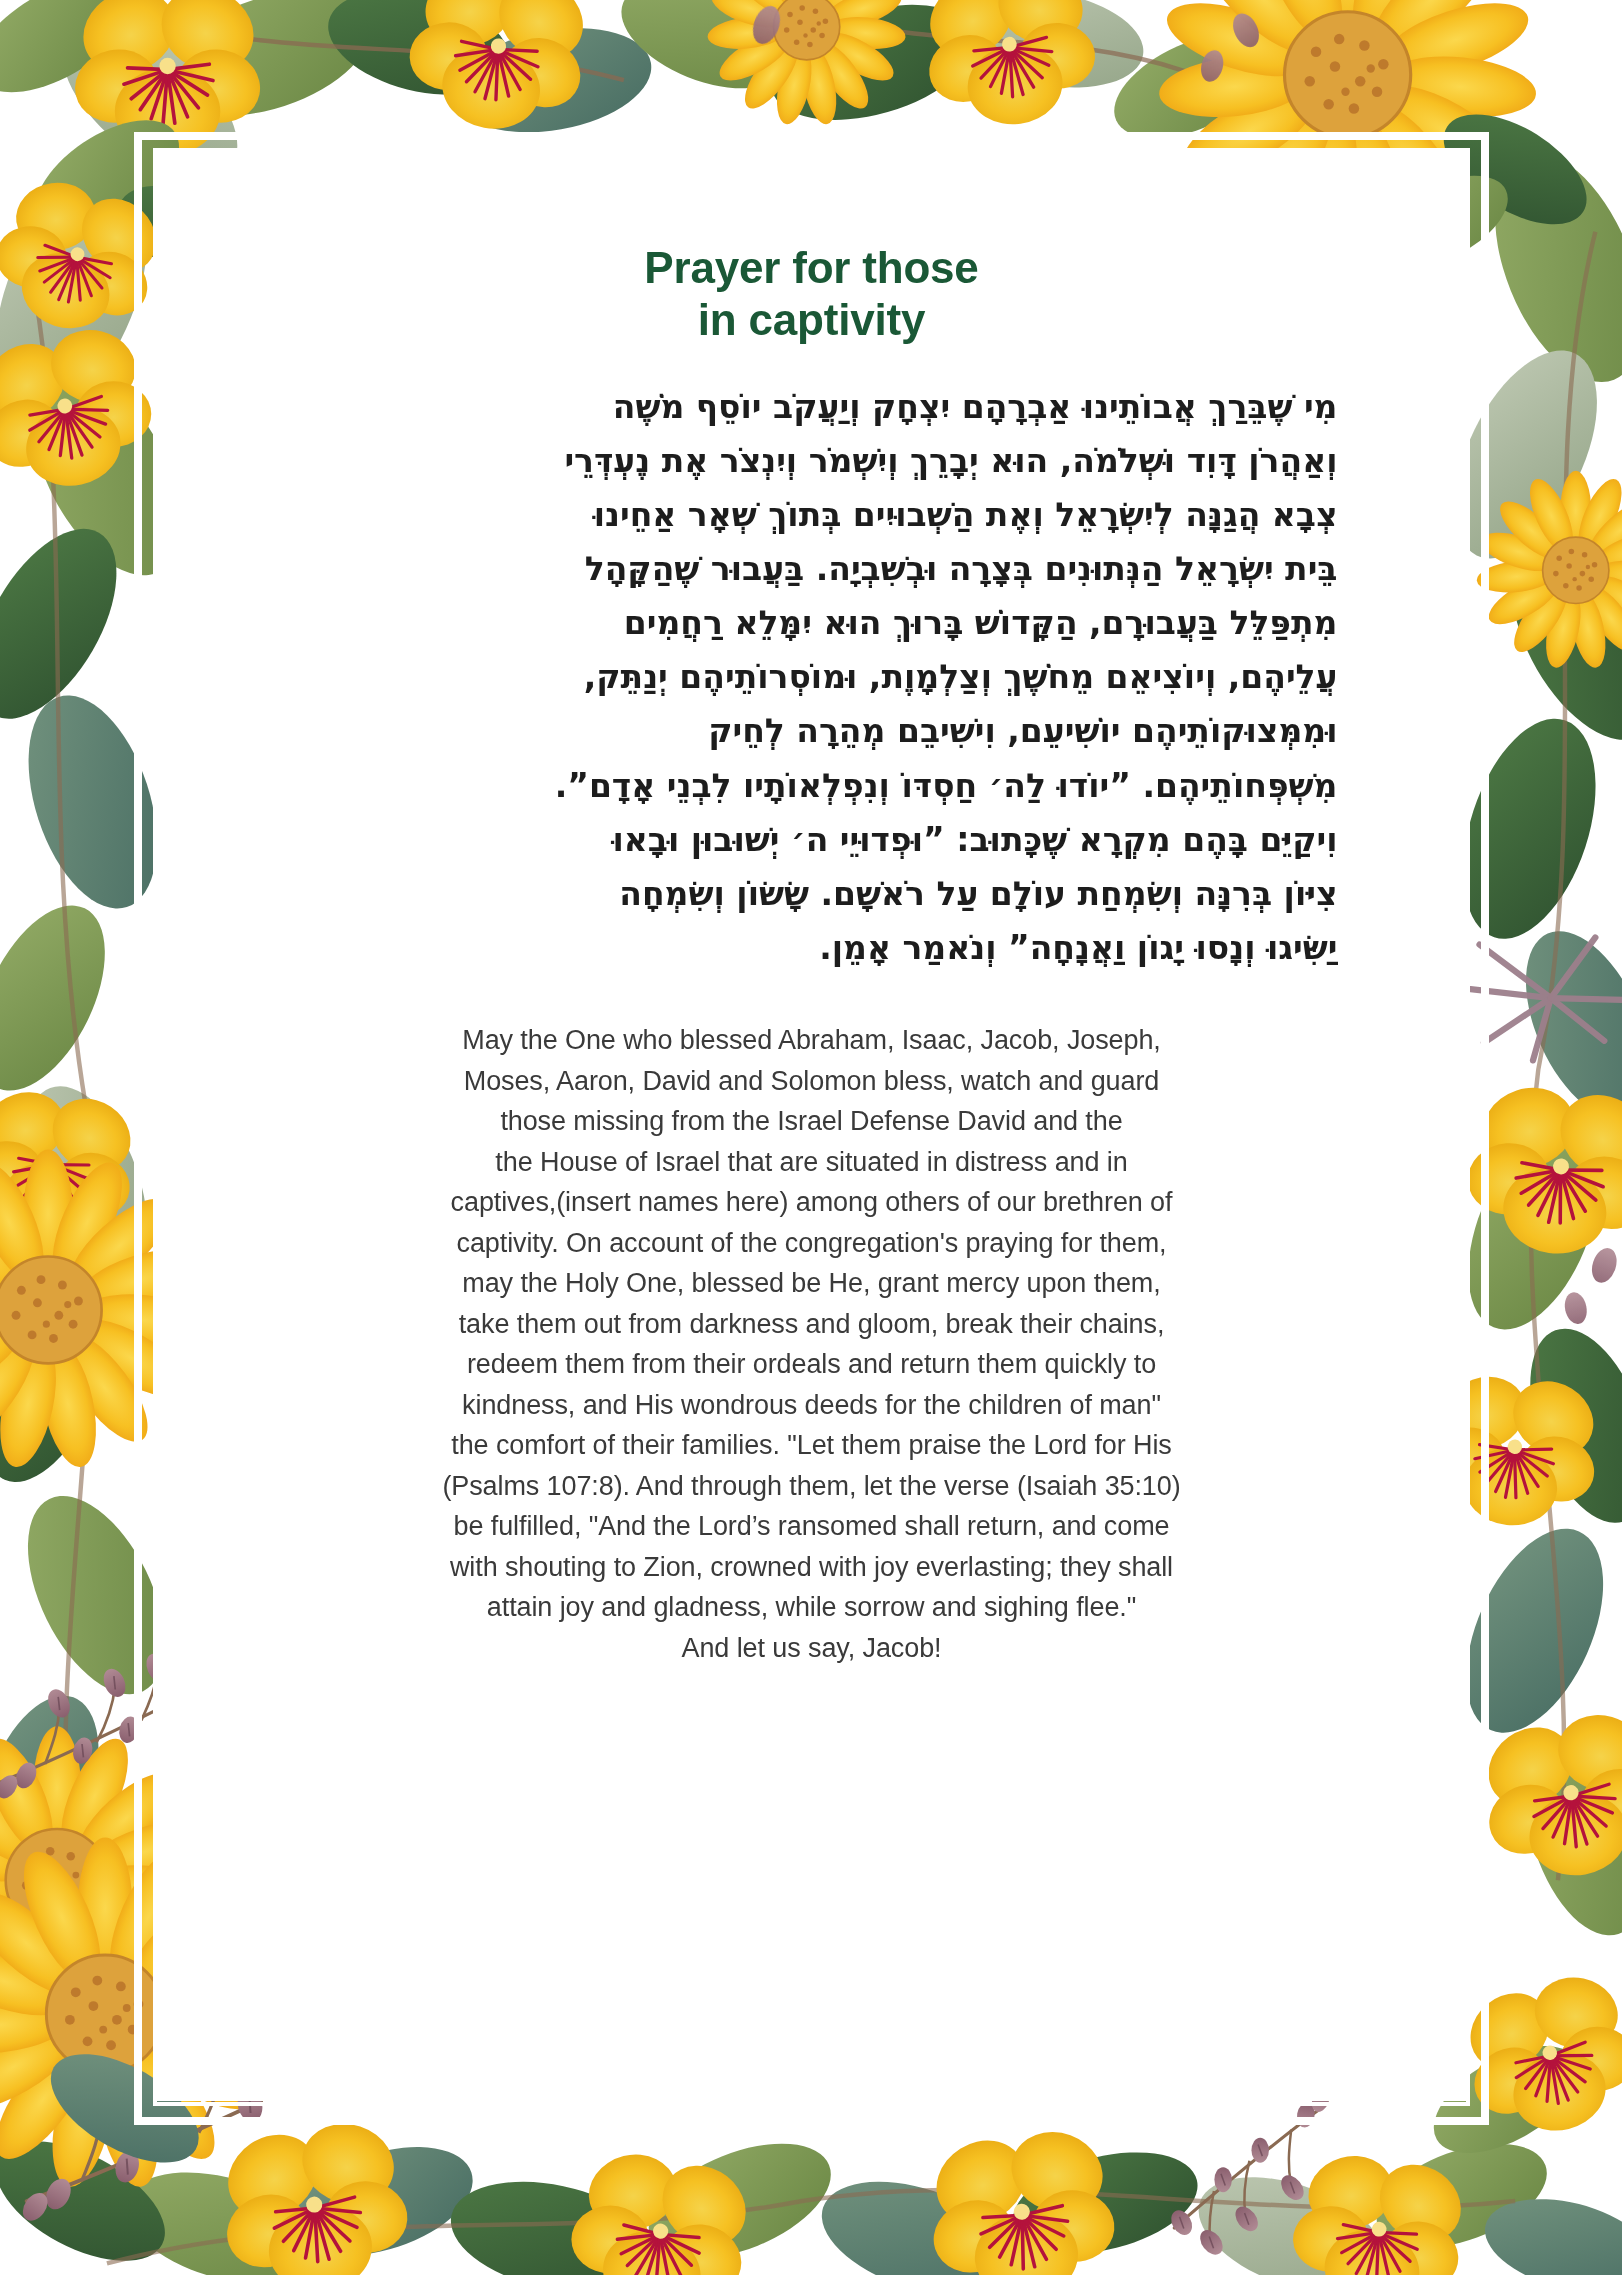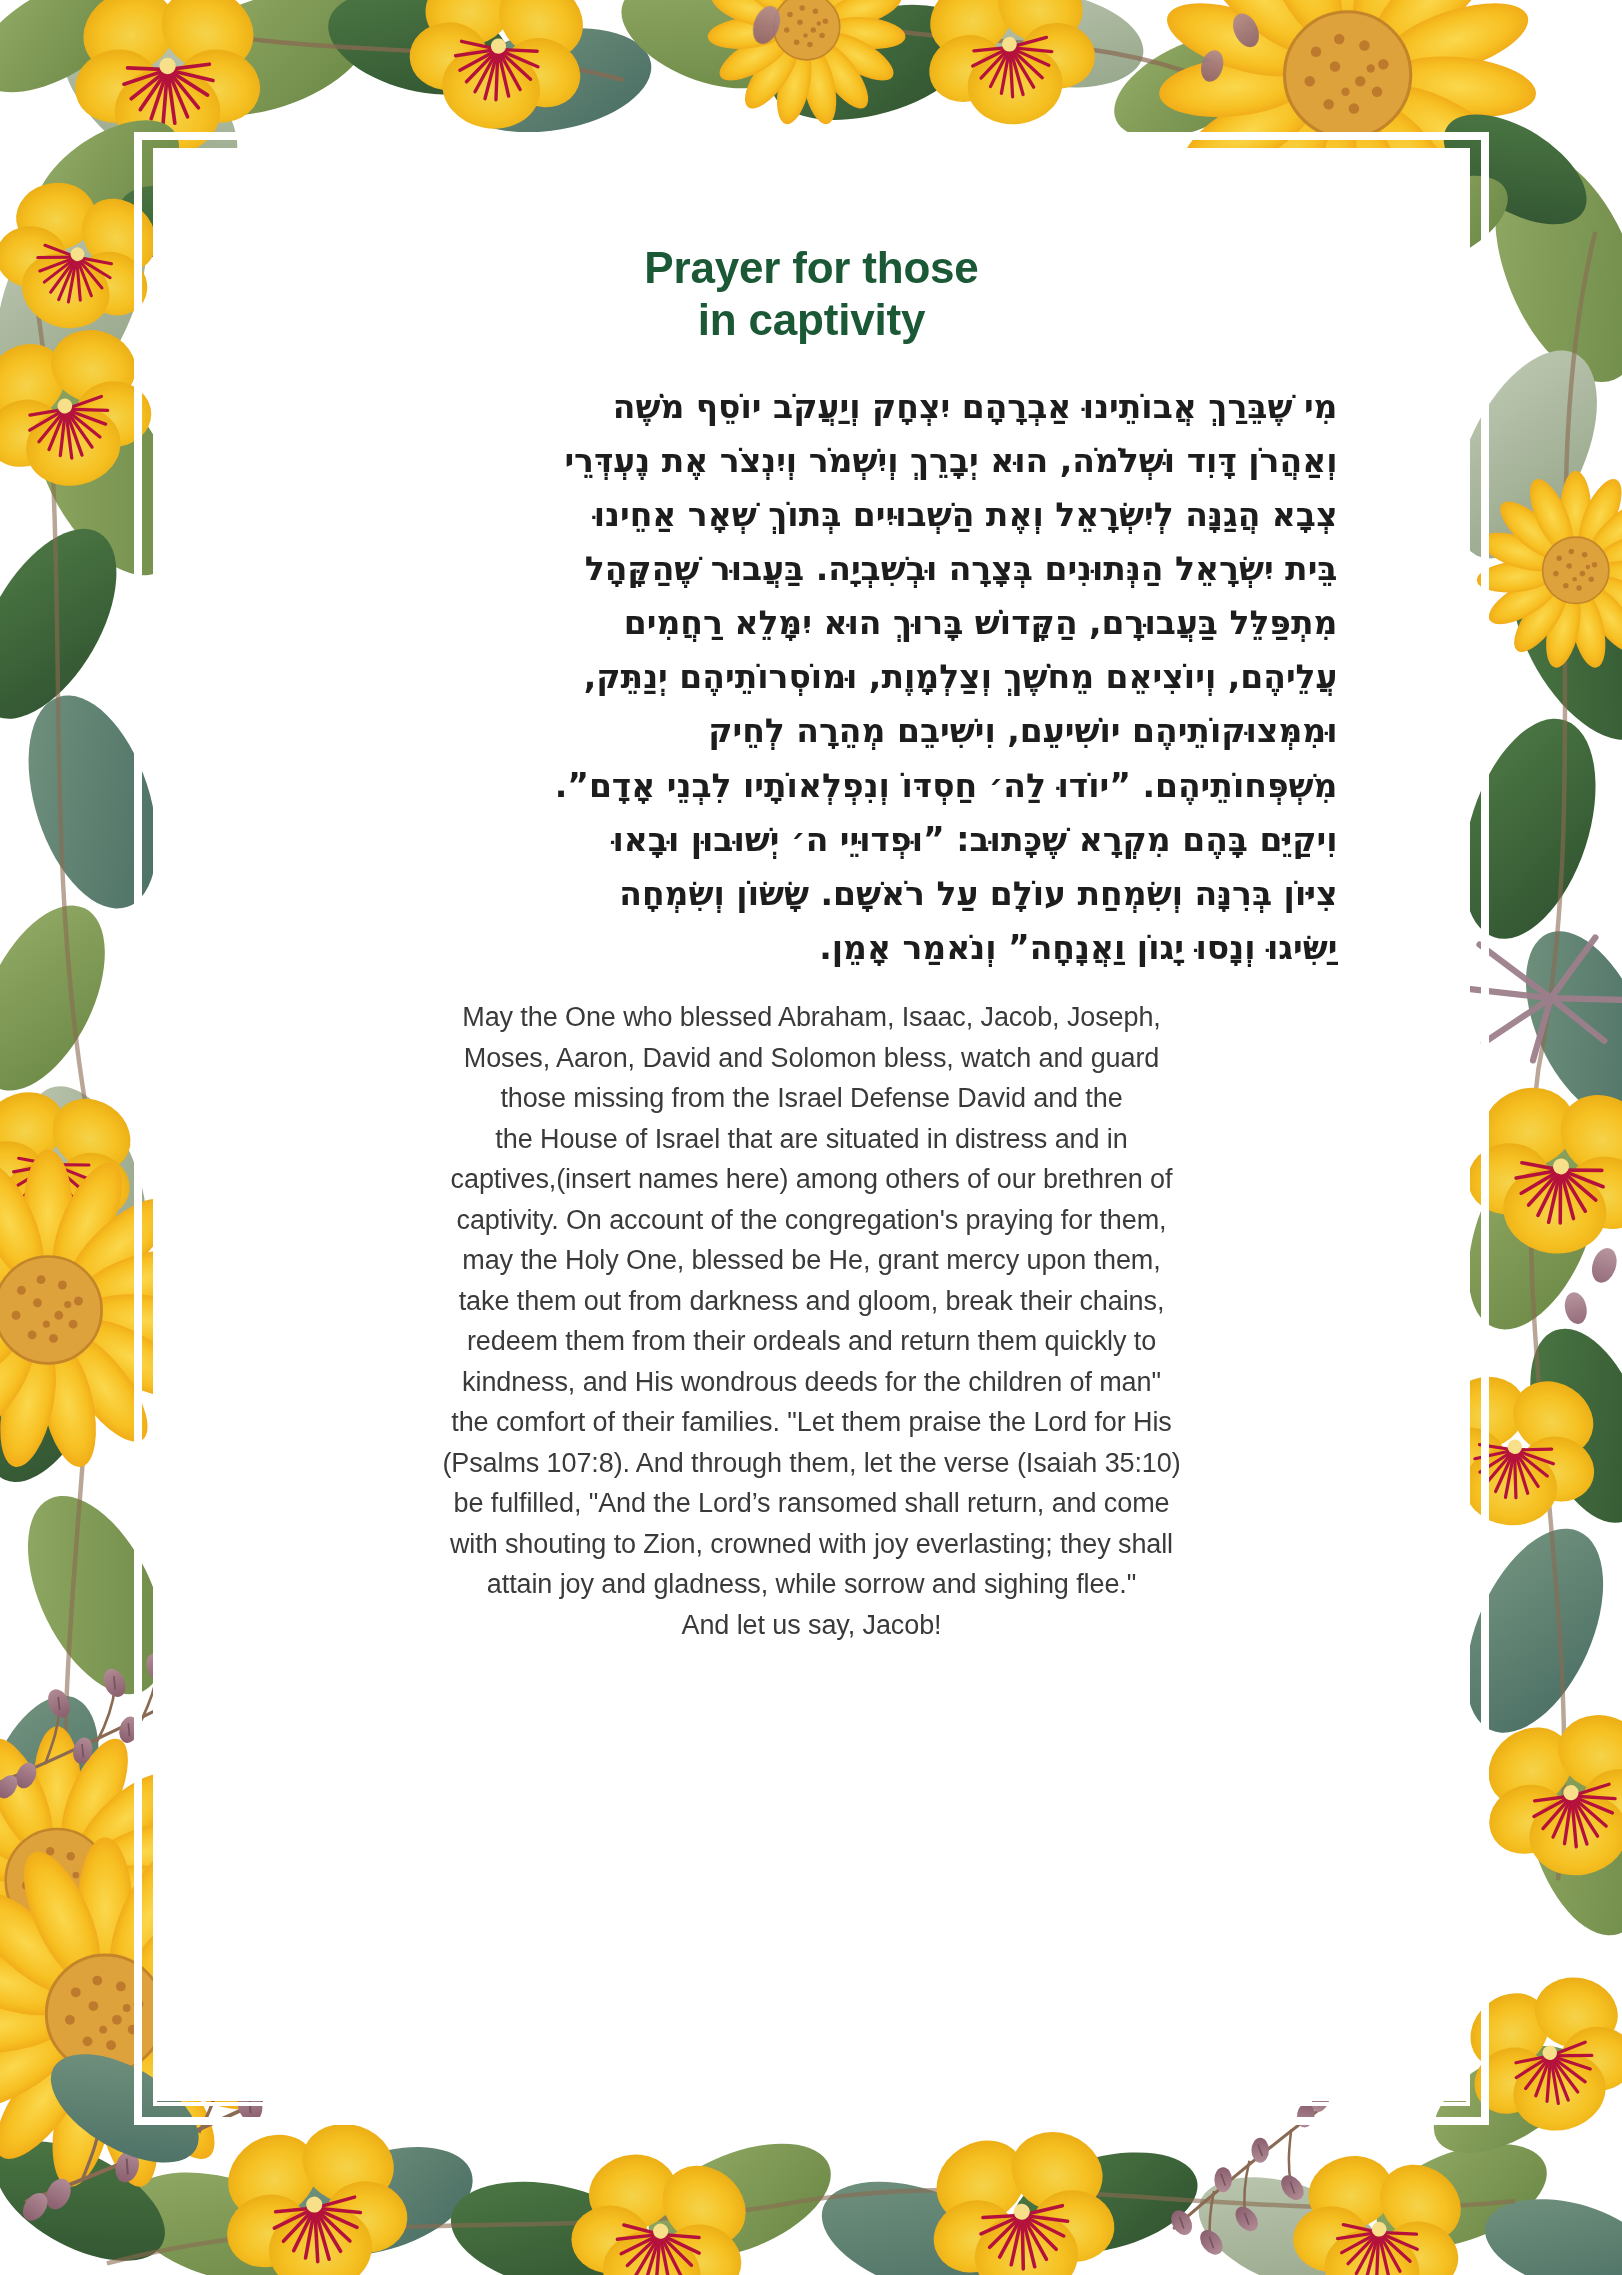--- a/index.html
+++ b/index.html
@@ -67,21 +67,21 @@
     font-size:33px;
     line-height:1.64;
     color:#1d1d1d;
     width:1052px;
     margin:0 auto;
     letter-spacing:0px;
   }
   #hebrew .hline { display:block; white-space:nowrap; }
 
   #english {
-    margin-top:22px;
+    margin-top:45px;
     width:1185px;
     text-align:center;
     font-size:27px;
     line-height:1.50;
     color:#3a3a3a;
     font-family:"Liberation Sans", sans-serif;
     letter-spacing:-0.1px;
   }
   #english .eline { display:block; }
 </style>

